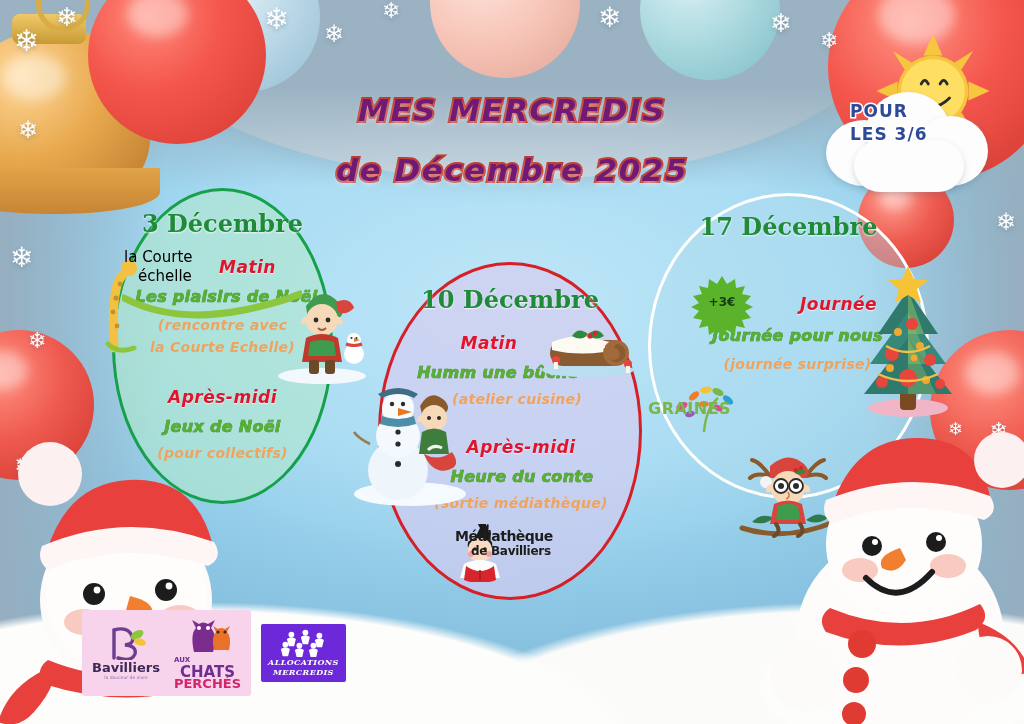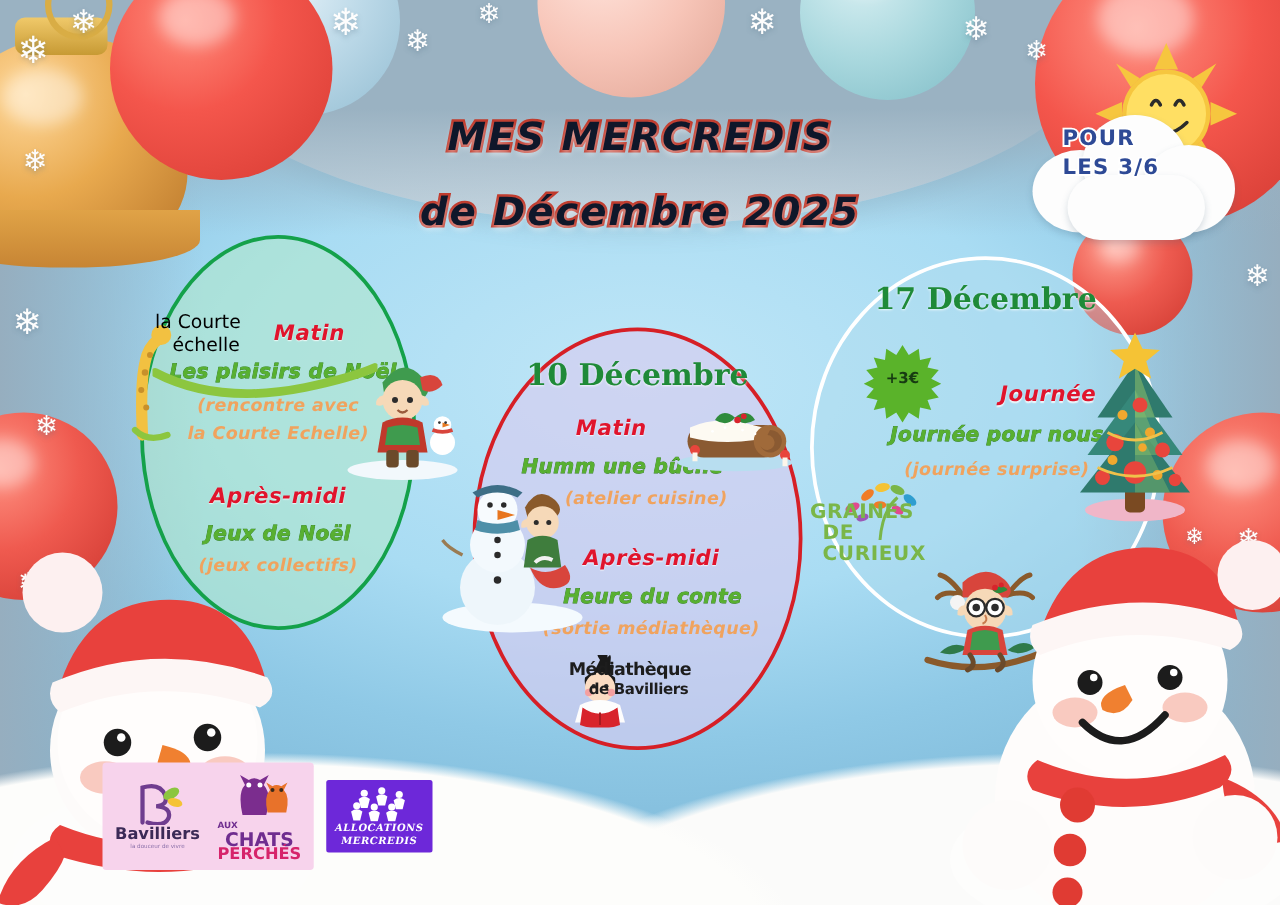--- a/index.html
+++ b/index.html
@@ -67,21 +67,21 @@
   .cloud i{position:absolute;background:#fdfdfd;border-radius:50%;
       box-shadow:0 3px 6px rgba(70,100,125,.22);}
   .cloud-text{position:absolute;right:24px;top:100px;width:150px;text-align:left;z-index:6;
       font-family:"DejaVu Sans", sans-serif;font-weight:bold;font-size:17px;line-height:23px;
       color:#2e4a96;letter-spacing:1px;
       -webkit-text-stroke:3px #ffffff;paint-order:stroke fill;}
 
   
   .title{position:absolute;left:0;right:0;top:92px;text-align:center;z-index:7;}
   .title div{font-family:"DejaVu Sans", sans-serif;font-weight:bold;font-style:italic;
-      color:#0f172a;letter-spacing:1.5px;
+      color:#701a75;letter-spacing:1.5px;
       -webkit-text-stroke:4px #c0392b;paint-order:stroke fill;
       text-shadow:0 3px 5px rgba(255,255,255,.55);}
   .title .l1{font-size:31px;}
   .title .l2{font-size:31px;margin-top:24px;}
 
   
   .bubble{position:absolute;border-radius:50%;z-index:5;}
   .bubble .date{position:absolute;left:0;right:0;text-align:center;
       font-family:"DejaVu Serif", serif;font-weight:bold;font-size:24px;color:#1f8a38;
       text-shadow:0 1px 2px rgba(255,255,255,.8);}
@@ -90,21 +90,21 @@
       color:#e0142c;text-shadow:0 1px 1px rgba(255,255,255,.8);letter-spacing:.5px;}
   .t-act{font-family:"DejaVu Sans",sans-serif;font-weight:bold;font-style:italic;font-size:16px;
       color:#58b030;-webkit-text-stroke:.6px #2f7d1a;paint-order:stroke fill;letter-spacing:.3px;}
   .t-sub{font-family:"DejaVu Sans",sans-serif;font-weight:bold;font-style:italic;font-size:14px;
       color:#f0a35e;letter-spacing:.3px;}
 
   #bub1{left:112px;top:188px;width:215px;height:310px;
       background:rgba(176,230,205,.62);border:3px solid #14a14a;}
   #bub2{left:378px;top:262px;width:258px;height:332px;
       background:rgba(214,203,240,.66);border:3px solid #d61f26;}
-  #bub3{left:648px;top:205px;width:275px;height:300px;
+  #bub3{left:648px;top:193px;width:275px;height:300px;
       background:rgba(176,220,238,.40);border:3px solid #ffffff;}
 
   
   .burst{position:absolute;left:690px;top:275px;width:64px;height:64px;z-index:6;}
   .burst-label{position:absolute;left:690px;top:295px;width:64px;text-align:center;z-index:7;
       font-family:"DejaVu Sans",sans-serif;font-weight:bold;font-size:12px;color:#173b12;}
 
   
   .art{position:absolute;z-index:6;}
 
@@ -209,27 +209,28 @@
   <div class="flake" style="right:8px;top:210px;font-size:24px;">❄</div>
   <div class="flake" style="right:16px;top:420px;font-size:22px;">❄</div>
   <div class="flake" style="left:948px;top:420px;font-size:18px;">❄</div>
 
   <div class="title">
     <div class="l1">MES MERCREDIS</div>
     <div class="l2">de Décembre 2025</div>
   </div>
 
   <div class="bubble" id="bub1">
+    <div class="date" style="top:18px;">3 Décembre</div>
     <div class="row t-morning" style="top:66px;left:50px;">Matin</div>
     <div class="row t-act" style="top:96px;left:8px;">Les plaisirs de Noël</div>
     <div class="row t-sub" style="top:126px;">(rencontre avec</div>
     <div class="row t-sub" style="top:148px;">la Courte Echelle)</div>
     <div class="row t-morning" style="top:196px;">Après-midi</div>
     <div class="row t-act" style="top:226px;">Jeux de Noël</div>
-    <div class="row t-sub" style="top:254px;">(jeux collectifs)</div>
+    <div class="row t-sub" style="top:254px;">(pour collectifs)</div>
   </div>
 
   <svg class="art" style="left:96px;top:236px;width:46px;height:120px;" viewBox="0 0 46 120">
     <path d="M18 112 q-2 -40 2 -58 q2 -12 10 -18" stroke="#f2c141" stroke-width="9" fill="none" stroke-linecap="round"></path>
     <circle cx="33" cy="32" r="8" fill="#f2c141"></circle>
     <g fill="#c8902a">
         <circle cx="20" cy="62" r="2.6"></circle>
         <circle cx="17" cy="76" r="2.4"></circle>
       <circle cx="21" cy="90" r="2.4"></circle>
         <circle cx="24" cy="48" r="2.4"></circle>
@@ -412,21 +413,20 @@
       <ellipse cx="46" cy="8" rx="6" ry="3.4" fill="#f5c335" transform="rotate(-10 46 8)"></ellipse>
       <ellipse cx="58" cy="10" rx="6" ry="3.4" fill="#7ab648" transform="rotate(25 58 10)"></ellipse>
       <ellipse cx="68" cy="18" rx="6" ry="3.4" fill="#2f9ed0" transform="rotate(40 68 18)"></ellipse>
       <ellipse cx="30" cy="32" rx="5" ry="3" fill="#9b59b6" transform="rotate(-15 30 32)"></ellipse>
       <ellipse cx="58" cy="26" rx="5" ry="3" fill="#e04a8f" transform="rotate(30 58 26)"></ellipse>
       <ellipse cx="44" cy="22" rx="5" ry="3" fill="#f07c28"></ellipse>
     </g>
   </svg>
   <div class="gdc">
     <div class="g1">GRAINES</div>
-    <div class="g2">DE CURIEUX</div>
   </div>
 
   <svg class="art" style="left:736px;top:436px;width:104px;height:108px;" viewBox="0 0 104 108">
     <path d="M6 92 q44 14 92 -6" stroke="#8a5a2b" stroke-width="5" fill="none" stroke-linecap="round"></path>
     <g fill="#2f7a4a">
         <path d="M16 86 q10 -10 22 -4 q-10 8 -22 4z"></path>
         <path d="M70 84 q12 -10 22 -2 q-12 8 -22 2z"></path>
       </g>
     <g stroke="#8a5a2b" stroke-width="4" fill="none" stroke-linecap="round">
       <path d="M34 40 q-10 -14 -18 -16 M34 40 q-14 -4 -20 2 M70 40 q10 -14 18 -16 M70 40 q14 -4 20 2"></path>

